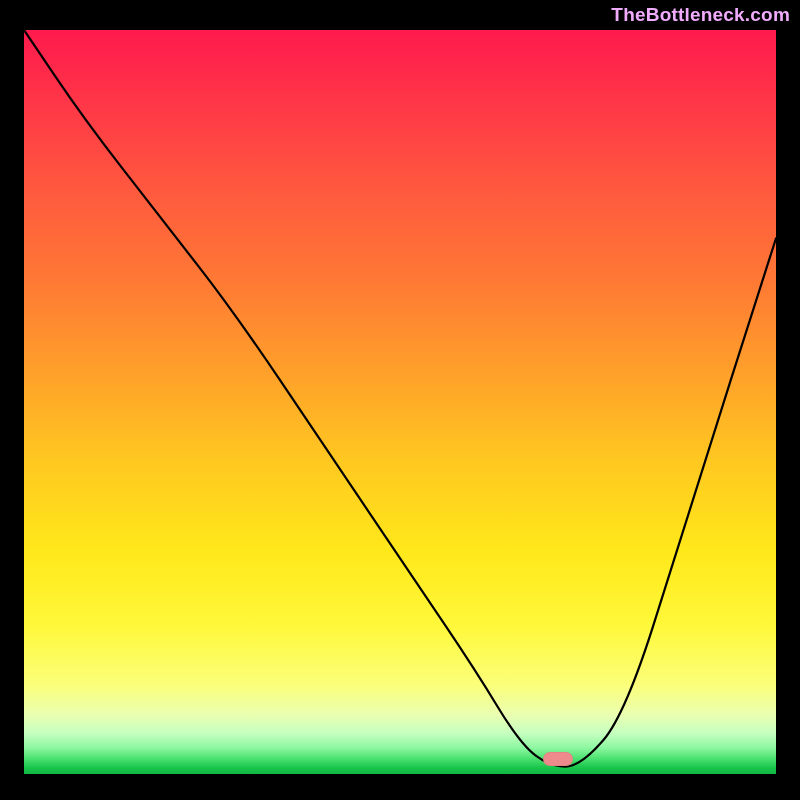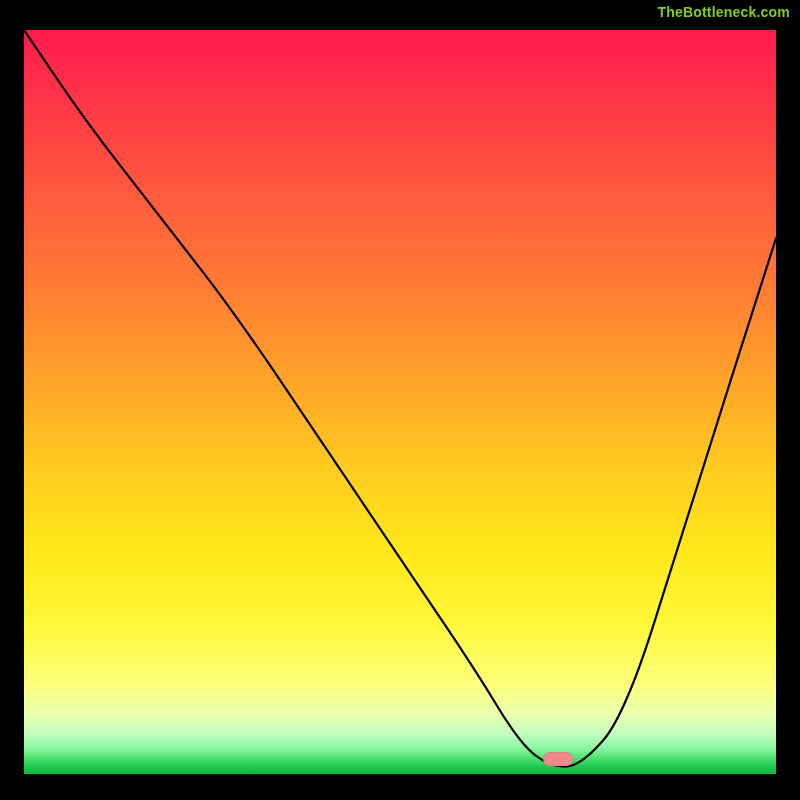--- a/index.html
+++ b/index.html
@@ -14,22 +14,22 @@
   .stage {
     position: relative;
     width: 800px;
     height: 800px;
     background: #000;
   }
   .watermark {
     position: absolute;
     top: 4px;
     right: 10px;
-    color: #84cc16;
-    font-size: 14px;
+    color: #f0abfc;
+    font-size: 19px;
     font-weight: 600;
     user-select: none;
     letter-spacing: 0.2px;
   }
   .plot {
     position: absolute;
     left: 24px;
     top: 30px;
     width: 752px;
     height: 744px;

